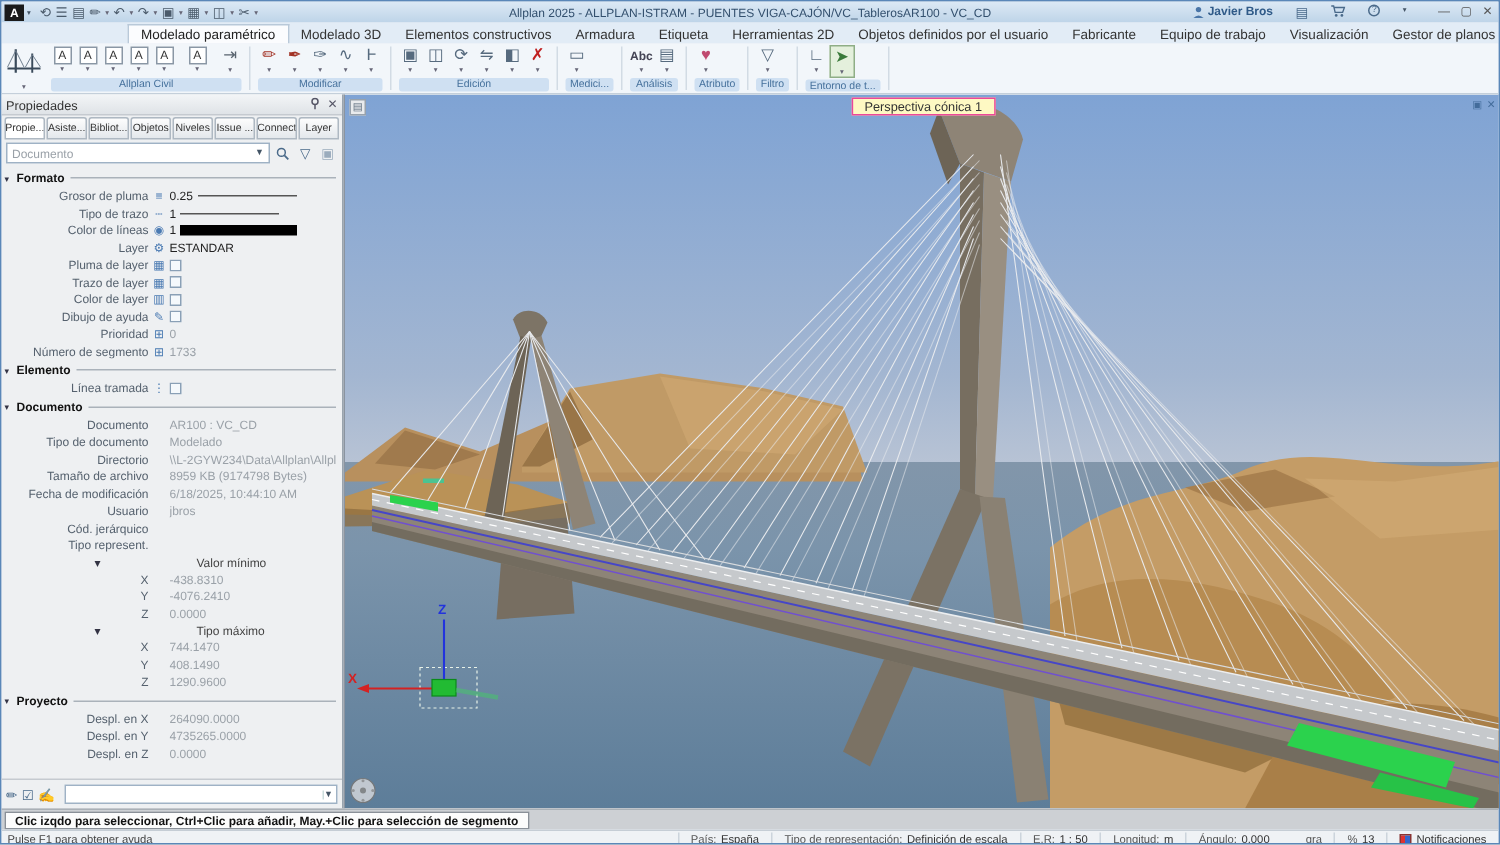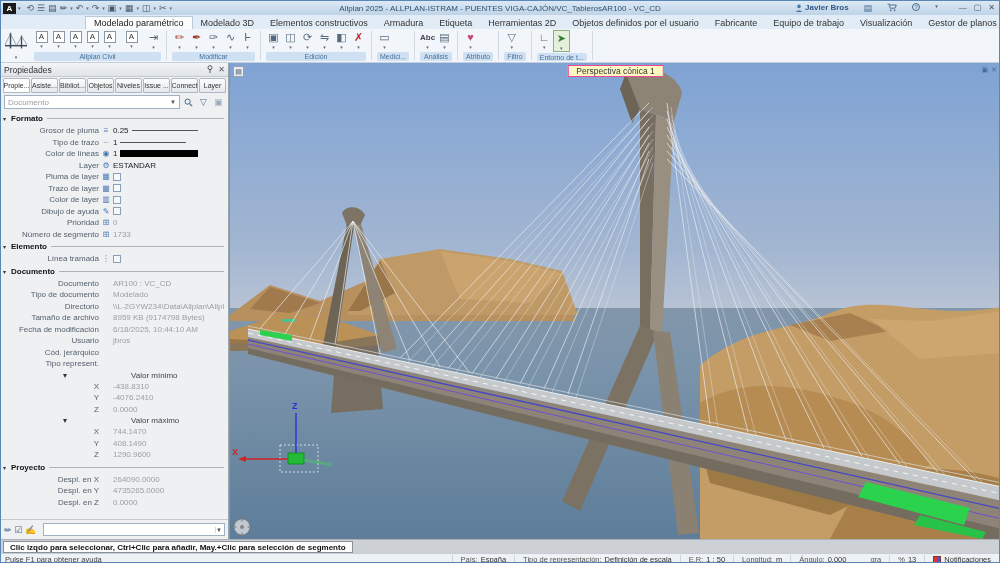--- a/index.html
+++ b/index.html
@@ -534,21 +534,21 @@
         </div>
         <div class="prow">
           <span class="lbl">Z</span>
           <span class="ric"></span>
           <span class="val muted">
             <span>0.0000</span>
           </span>
         </div>
         <div class="sec sub">
           <span class="arr">▾</span>
-          <span>Valor máximo</span>
+          <span>Tipo máximo</span>
         </div>
         <div class="prow">
           <span class="lbl">X</span>
           <span class="ric"></span>
           <span class="val muted">
             <span>744.1470</span>
           </span>
         </div>
         <div class="prow">
           <span class="lbl">Y</span>

